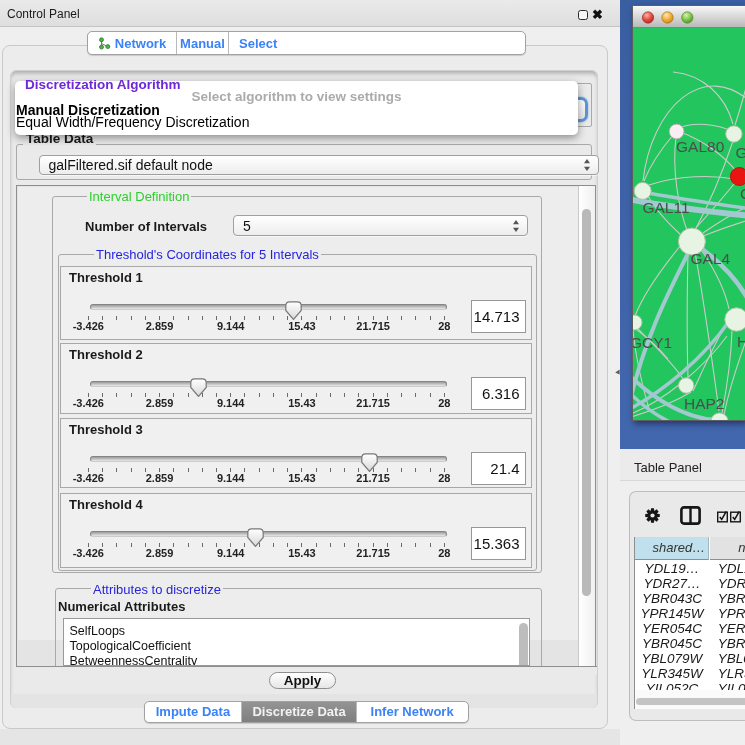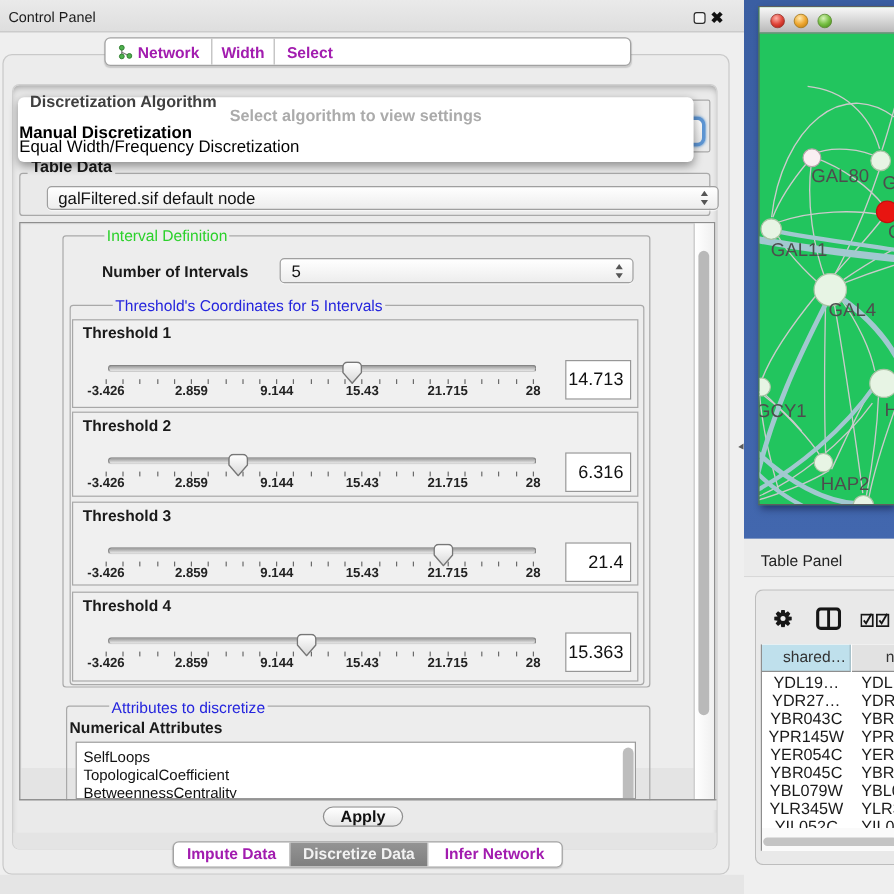--- a/index.html
+++ b/index.html
@@ -1,21 +1,21 @@
 <!DOCTYPE html>
 <html><head>
 <meta charset="utf-8">
 <style>
   * { margin:0; padding:0; box-sizing:border-box; }
   html,body { width:745px; height:745px; overflow:hidden; }
   body { font-family:"Liberation Sans", sans-serif; background:#efefef; position:relative; -webkit-font-smoothing:antialiased; }
   .abs { position:absolute; }
   
   .seg { position:absolute; display:flex; border:1px solid #a2a2a2; border-radius:5px; background:#fff; overflow:hidden; box-shadow:0 1px 1px rgba(0,0,0,0.15); }
-  .seg .it { display:flex; align-items:center; justify-content:center; font-size:13px; font-weight:bold; color:#a21caf; border-right:1px solid #b9b9b9; }
+  .seg .it { display:flex; align-items:center; justify-content:center; font-size:13px; font-weight:bold; color:#3b82f6; border-right:1px solid #b9b9b9; }
   .seg .it:last-child { border-right:none; }
   .seg .sel { background:linear-gradient(#949494,#7f7f7f); color:#f2f2f2; }
   
   .combo { position:absolute; background:linear-gradient(#ffffff,#ededed); border:1px solid #9f9f9f; border-radius:4px; font-size:14px; color:#111; display:flex; align-items:center; box-shadow:0 1px 0 rgba(255,255,255,0.6);margin-left:13px; }
   .combo .txt { padding-left:9px; }
   .combo .arr { position:absolute; right:7px; top:50%; transform:translateY(-50%); width:8px; height:12px; }
   .grp { position:absolute; border:1px solid #a9a9a9; border-radius:3px; }
   .grpttl { position:absolute; font-size:13px; padding:0 2px;margin-left:32px; }
   .valbox { position:absolute; background:#fff; border:1px solid #979797; font-size:15px; color:#111; text-align:right; padding-right:5px; }
   .ticklbl { position:absolute; font-size:11px; font-weight:bold; color:#222; transform:translateX(-50%); }
@@ -37,21 +37,21 @@
 <div class="seg" style="left:87px;top:31px;width:439px;height:24px;">
   <div class="it" style="width:89px;">
     <svg width="13" height="13" viewBox="0 0 13 13" style="margin-right:4px;">
       <line x1="3.5" y1="3" x2="3.5" y2="10" stroke="#7a7a7a" stroke-width="1"></line>
       <line x1="3.5" y1="6.5" x2="9.5" y2="9.5" stroke="#7a7a7a" stroke-width="1"></line>
       <circle cx="3.5" cy="2.8" r="2" fill="#4db04d" stroke="#2e7d2e" stroke-width="0.8"></circle>
       <circle cx="3.5" cy="10" r="2" fill="#4db04d" stroke="#2e7d2e" stroke-width="0.8"></circle>
       <circle cx="9.8" cy="9.6" r="2" fill="#4db04d" stroke="#2e7d2e" stroke-width="0.8"></circle>
     </svg>
     Network</div>
-  <div class="it" style="width:52px;">Width</div>
+  <div class="it" style="width:52px;">Manual</div>
   <div class="it" style="width:58.5px;">Select</div>
 </div>
 
 <div class="grp" style="left:16px;top:83px;width:576px;height:43.5px;border-radius:2px;"></div>
 
 <div class="abs" style="left:564px;top:97px;width:24px;height:24.5px;border:3px solid #5d95d3;border-radius:7px;background:linear-gradient(#fff,#e8e8e8);box-shadow:0 0 2px rgba(90,150,210,0.8);"></div>
 
 <div class="grp" style="left:16px;top:144px;width:576px;height:36px;"></div>
 <div class="abs" style="left:23px;top:131px;font-size:13.5px;font-weight:bold;color:#1a1a1a;background:#eaeaea;padding:0 3px;">Table Data</div>
 <div class="combo" style="left:25.5px;top:154.5px;width:560px;height:20px;">
@@ -289,21 +289,21 @@
   <div class="it" style="width:111.5px;">Infer Network</div>
 </div>
 
 <div class="abs" style="left:0;top:729px;width:620px;height:16px;background:#e5e5e5;"></div>
 
 <svg class="abs" style="left:614.5px;top:369px;" width="5" height="6" viewBox="0 0 5 6">
     <path d="M4.6 0.5 L4.6 5.5 L0.2 3.6 Z" fill="#5b5b5b"></path>
   </svg>
 
 <div class="abs" style="left:15px;top:80.5px;width:563px;height:54px;background:#ffffff;border-radius:5px;box-shadow:0 3px 8px rgba(0,0,0,0.40);z-index:50;"></div>
-<div class="abs" style="left:25px;top:77px;font-size:13.5px;font-weight:bold;color:#404040;z-index:51;text-align:right;">Discretization Algorithm</div>
+<div class="abs" style="left:25px;top:77px;font-size:13.5px;font-weight:bold;color:#6d28d9;z-index:51;text-align:right;">Discretization Algorithm</div>
 <div class="abs" style="left:15px;top:88.5px;width:563px;text-align:center;font-size:13.5px;font-weight:bold;color:#ababab;z-index:51;">Select algorithm to view settings</div>
 <div class="abs" style="left:16px;top:101.5px;font-size:14px;font-weight:bold;color:#000;z-index:51;">Manual Discretization</div>
 <div class="abs" style="left:16px;top:114px;font-size:14px;color:#000;z-index:51;">Equal Width/Frequency Discretization</div>
 
 <div class="abs" style="left:620px;top:0;width:125px;height:448.5px;background:linear-gradient(#3a5ea2,#4267ae);"></div>
 
 <div class="abs" style="left:631.5px;top:5px;width:113.5px;height:415.5px;border:1px solid #5e5e5e;border-right:none;box-shadow:2px 3px 6px rgba(0,0,30,0.45);background:#22c55e;">
   <div class="abs" style="left:0;top:0;width:112px;height:22px;background:linear-gradient(#f8f8f8,#b9b9b9);border-bottom:1px solid #848484;"></div>
   <svg class="abs" style="left:8px;top:5px;" width="64" height="13" viewBox="0 0 64 13">
     <defs>
@@ -386,21 +386,21 @@
       <text x="104" y="317.5">HIS</text>
       <text x="51" y="379.5">HAP2</text>
     </g>
   </svg>
 </div>
 
 <div class="abs" style="left:620px;top:448.5px;width:125px;height:32px;background:#ebebeb;border-bottom:1px solid #d8d8d8;"></div>
 <div class="abs" style="left:634px;top:460px;font-size:13px;color:#222;">Table Panel</div>
 <div class="abs" style="left:620px;top:481px;width:125px;height:264px;background:#efefef;"></div>
 
-<div class="abs" style="left:629px;top:491px;width:116px;height:229.5px;background:#e9e9e9;border:1px solid #bdbdbd;border-right:none;border-radius:7px 0 0 7px;overflow:hidden;">
+<div class="abs" style="left:629px;top:491px;width:116px;height:229.5px;background:#e9e9e9;border:1px solid #bdbdbd;border-right:none;border-radius:7px 0 0 7px;overflow:hidden;font-style:italic;">
 
   <svg class="abs" style="left:14.5px;top:15.5px;" width="15" height="15" viewBox="0 0 15 15">
     <path d="M12.15,5.66 L14.76,6.06 L14.76,8.94 L12.15,9.34 L12.09,9.49 L13.65,11.61 L11.61,13.65 L9.49,12.09 L9.34,12.15 L8.94,14.76 L6.06,14.76 L5.66,12.15 L5.51,12.09 L3.39,13.65 L1.35,11.61 L2.91,9.49 L2.85,9.34 L0.24,8.94 L0.24,6.06 L2.85,5.66 L2.91,5.51 L1.35,3.39 L3.39,1.35 L5.51,2.91 L5.66,2.85 L6.06,0.24 L8.94,0.24 L9.34,2.85 L9.49,2.91 L11.61,1.35 L13.65,3.39 L12.09,5.51 Z" fill="#161616"></path>
     <circle cx="7.5" cy="7.5" r="2.1" fill="#e9e9e9"></circle>
   </svg>
   <svg class="abs" style="left:49.5px;top:13.5px;" width="21" height="19" viewBox="0 0 21 19">
     <rect x="1.4" y="1.4" width="18.2" height="16.2" rx="2.6" fill="none" stroke="#161616" stroke-width="2.6"></rect>
     <line x1="10.5" y1="1.4" x2="10.5" y2="17.6" stroke="#161616" stroke-width="2.4"></line>
   </svg>
   <svg class="abs" style="left:86.5px;top:18px;" width="25" height="13" viewBox="0 0 25 13">

